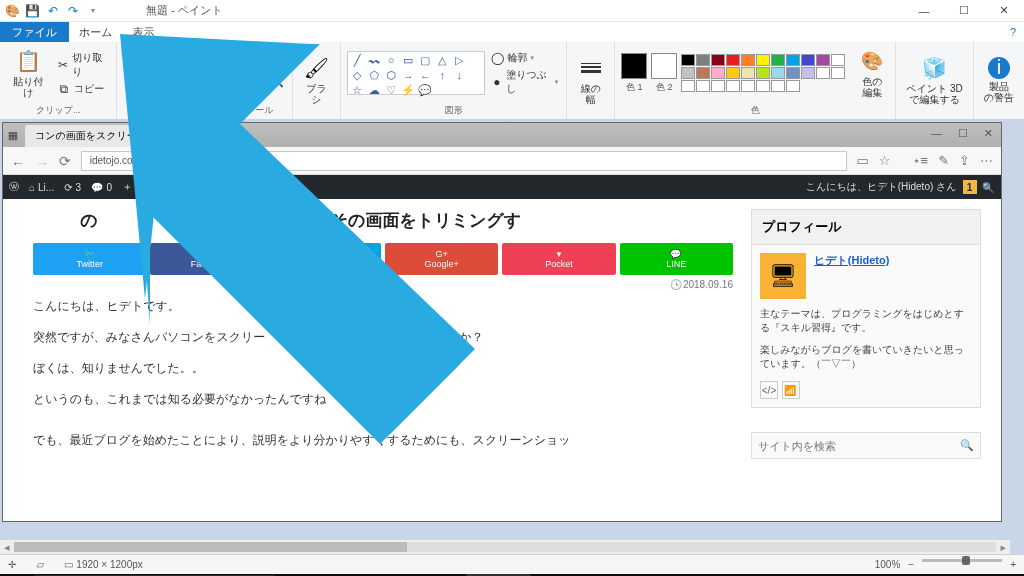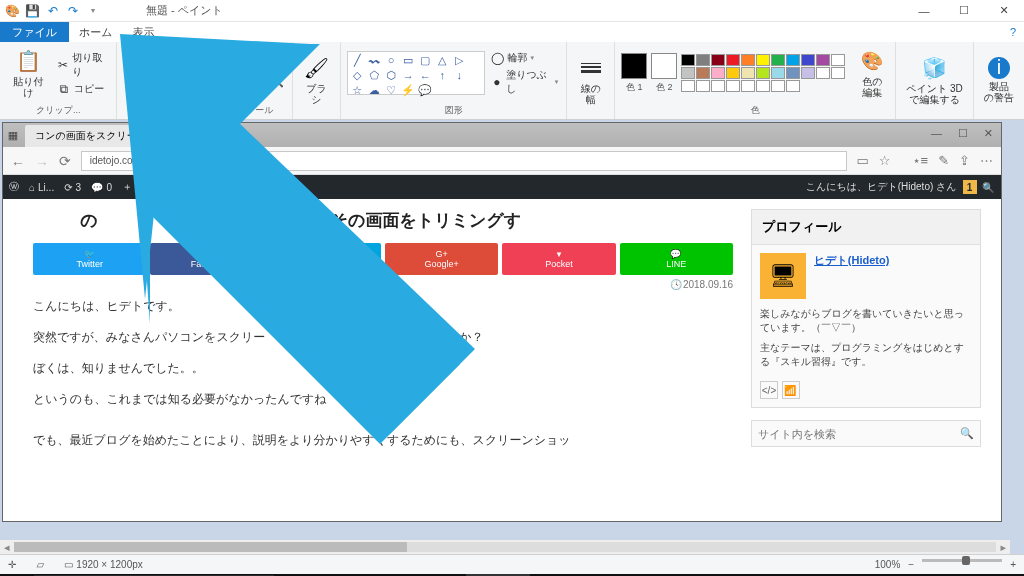--- a/index.html
+++ b/index.html
@@ -63,21 +63,21 @@
 
 .page { background:#fff; padding: 10px 20px 0 30px; display:flex; gap:18px; height: calc(100% - 76px); }
 .main { flex:1; }
 .h1 { font-size:17px; font-weight:bold; color:#222; line-height:1.4; margin-bottom:10px; }
 .social { display:flex; gap:4px; margin-bottom:4px; }
 .sb { flex:1; height:32px; color:#fff; display:flex; flex-direction:column; align-items:center; justify-content:center; font-size:9px; border-radius:2px; }
 .date { text-align:right; font-size:10px; color:#777; margin-bottom:8px; }
 .para { font-size:12px; color:#333; margin-bottom:14px; }
 
 .side { width:230px; }
-.widget { border:1px solid #ddd; background:#fafafa; margin-bottom:12px; }
+.widget { border:1px solid #ddd; background:#fafafa; margin-bottom:24px; }
 .wt { font-size:13px; font-weight:bold; padding:8px 10px; background:#f1f1f1; border-bottom:1px solid #e0e0e0; }
 .profile { display:flex; gap:8px; padding:8px; }
 .avatar { width:46px; height:46px; background:#f9b233; display:flex; align-items:center; justify-content:center; }
 .pname { color:#1a5dcc; text-decoration:underline; font-size:11px; font-weight:bold; }
 .pdesc { font-size:10px; color:#444; line-height:1.4; }
 .picons { padding:4px 8px 8px; display:flex; gap:4px; }
 .picon { width:18px; height:18px; border:1px solid #ccc; display:flex; align-items:center; justify-content:center; font-size:10px; color:#666; }
 .search-w { display:flex; padding:6px; }
 .search-in { flex:1; border:none; background:transparent; font-size:11px; color:#999; }
 .search-ic { color:#aaa; }
@@ -413,22 +413,22 @@
         <div class="widget">
           <div class="wt">プロフィール</div>
           <div class="profile">
             <div class="avatar">
                   <span style="font-size:22px">🖥</span>
                 </div>
             <div style="flex:1">
               <div class="pname">ヒデト(Hideto)</div>
             </div>
           </div>
+          <div class="pdesc" style="padding:0 8px 8px">主なテーマは、プログラミングをはじめとする『スキル習得』です。</div>
           <div class="pdesc" style="padding:0 8px 6px">楽しみながらブログを書いていきたいと思っています。（￣▽￣）</div>
-          <div class="pdesc" style="padding:0 8px 8px">主なテーマは、プログラミングをはじめとする『スキル習得』です。</div>
           <div class="picons">
             <div class="picon">&lt;/&gt;</div>
             <div class="picon">📶</div>
           </div>
         </div>
         <div class="widget">
           <div class="search-w">
             <input class="search-in" placeholder="サイト内を検索" style="">
             <span class="search-ic">🔍</span>
           </div>

